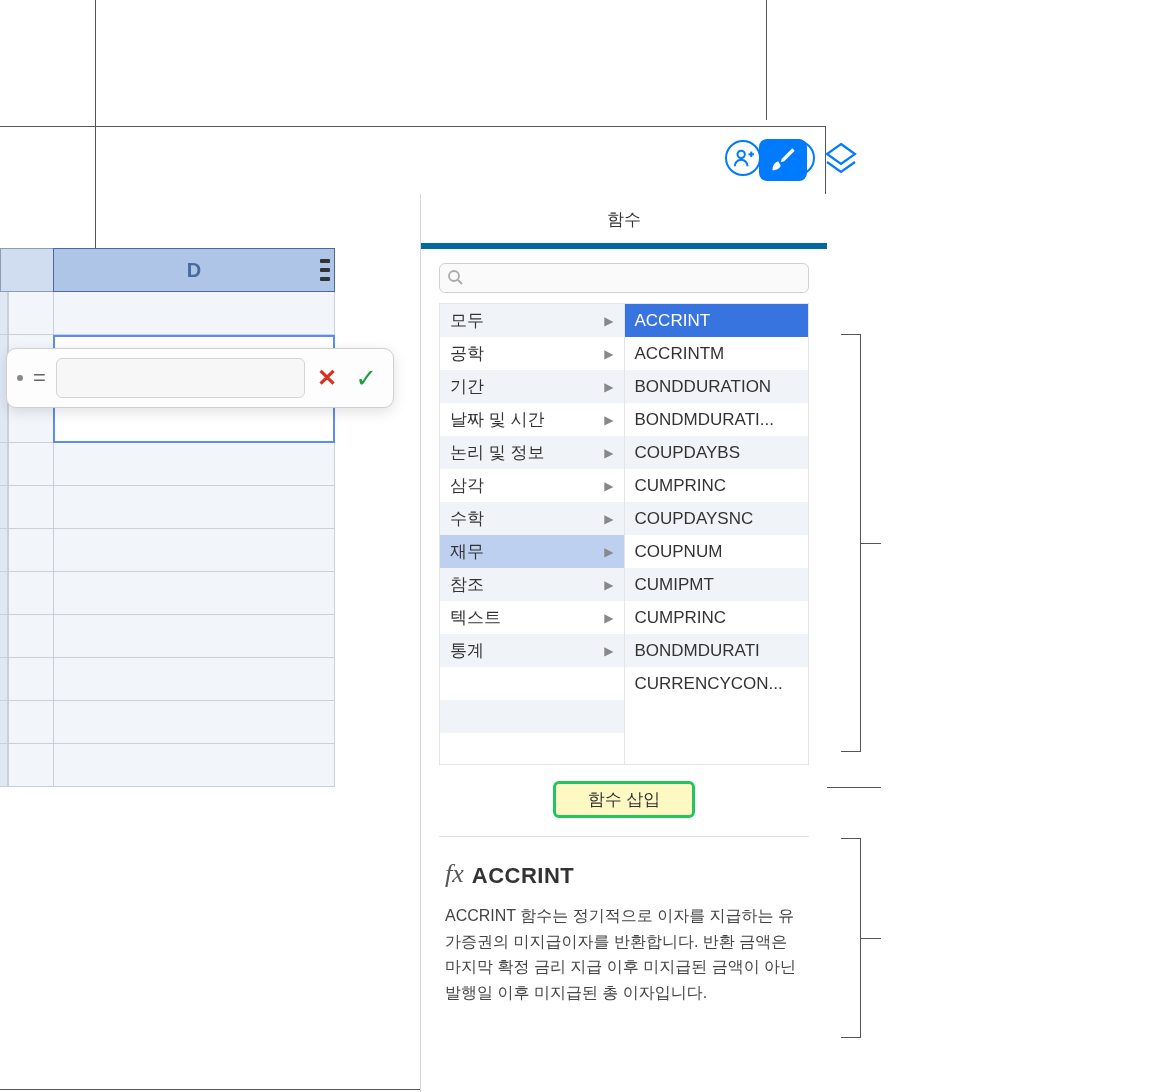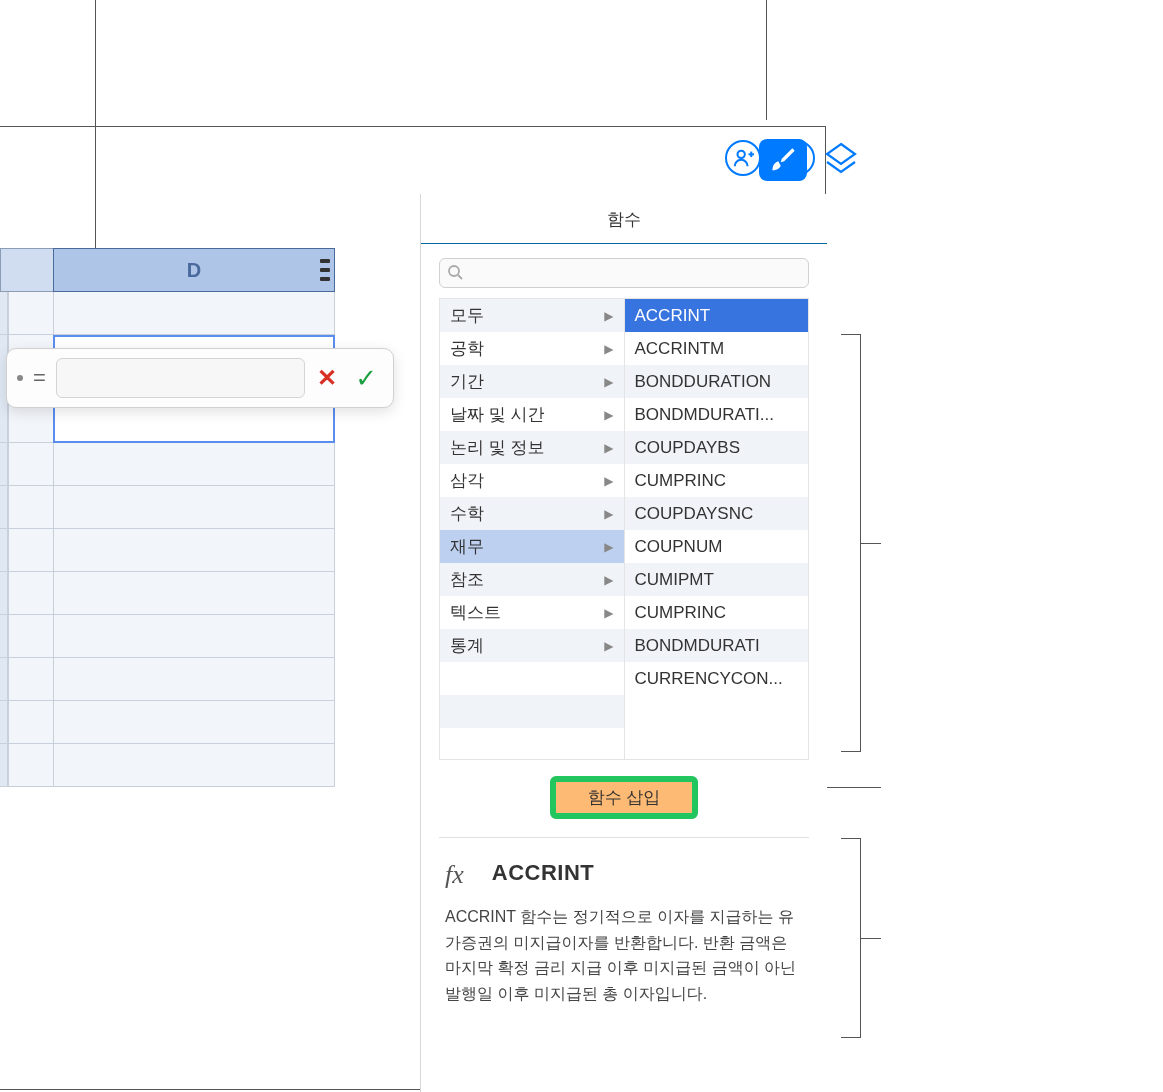--- a/index.html
+++ b/index.html
@@ -179,21 +179,21 @@
       border-left: 1px solid #d6d6d6;
       background: #fff;
       display: flex;
       flex-direction: column;
     }
     .sidebar-title {
       text-align: center;
       padding: 14px 0 12px;
       font-size: 17px;
       color: #333;
-      border-bottom: 1px solid #0369a1;
+      border-bottom: 6px solid #0369a1;
     }
     .search-wrap {
       padding: 14px 18px 10px;
     }
     .search-input {
       width: 100%;
       height: 30px;
       border: 1px solid #d0d0d0;
       border-radius: 6px;
       background: #fafafa;
@@ -238,34 +238,34 @@
     .chev { color: #888; font-size: 12px; }
     .insert-row {
       padding: 16px 0 18px;
       display: flex;
       justify-content: center;
       border-bottom: 1px solid #e0e0e0;
       margin: 0 18px;
     }
     .insert-button {
       padding: 4px 32px;
-      border: 6px solid #22c55e;
+      border: 3px solid #22c55e;
       border-radius: 6px;
-      background: #fdba74;
+      background: #fef9c3;
       font-size: 17px;
       color: #333;
       cursor: pointer;
     }
     .description {
       padding: 22px 24px;
     }
     .desc-heading {
       display: flex;
-      align-items: flex-start;
-      gap: 28px;
+      align-items: flex-end;
+      gap: 8px;
       margin-bottom: 14px;
     }
     .fx-icon {
       font-style: italic;
       font-family: Georgia, serif;
       font-size: 26px;
       color: #555;
     }
     .desc-title {
       font-size: 22px;

